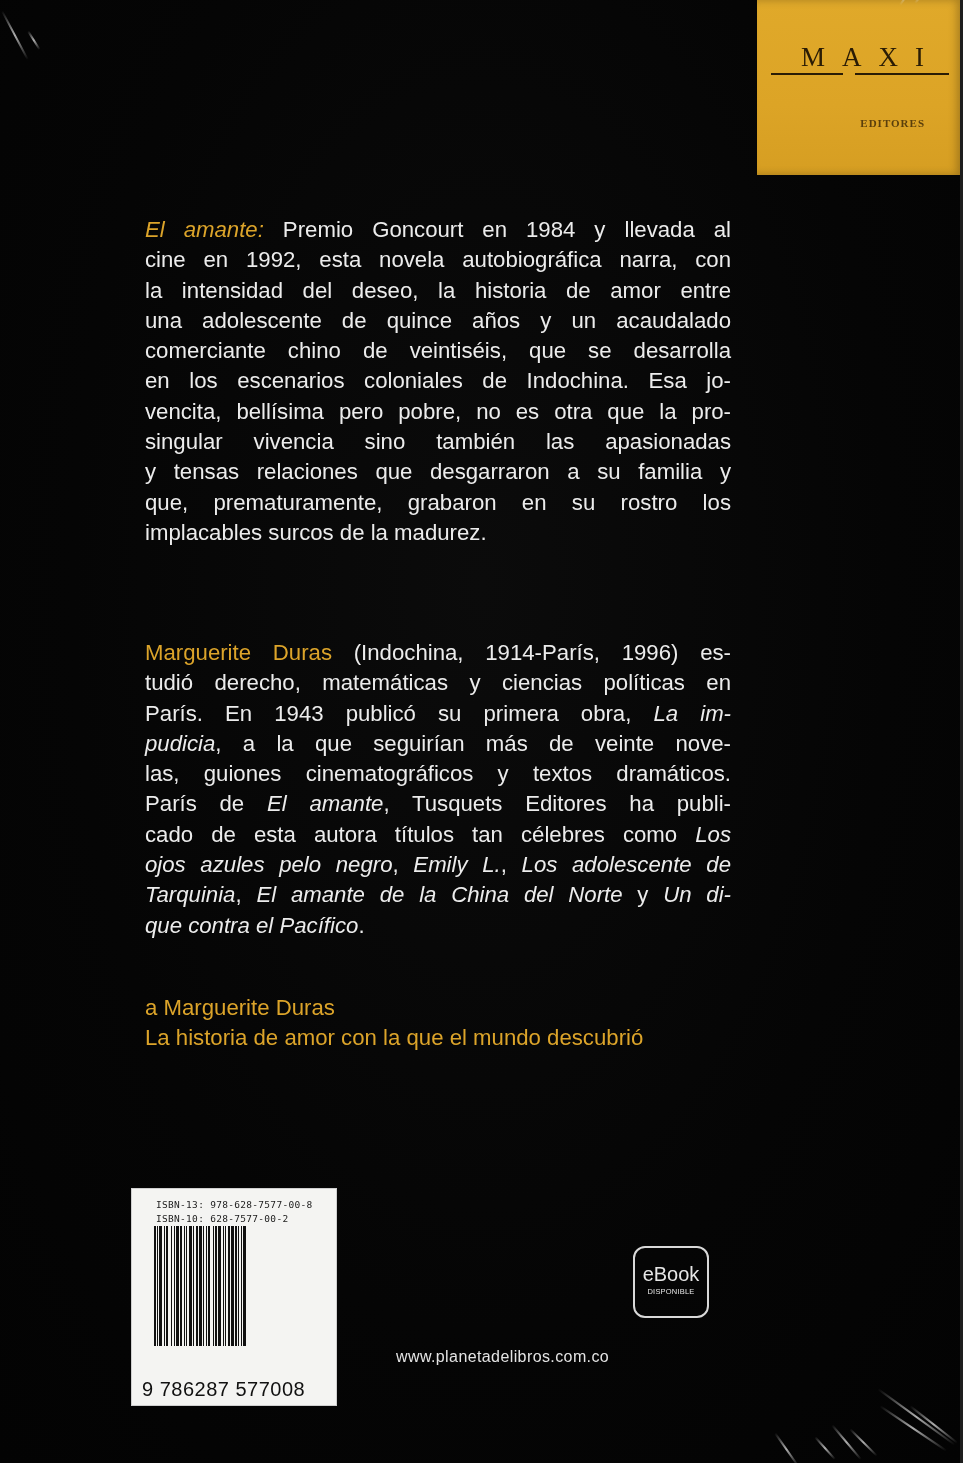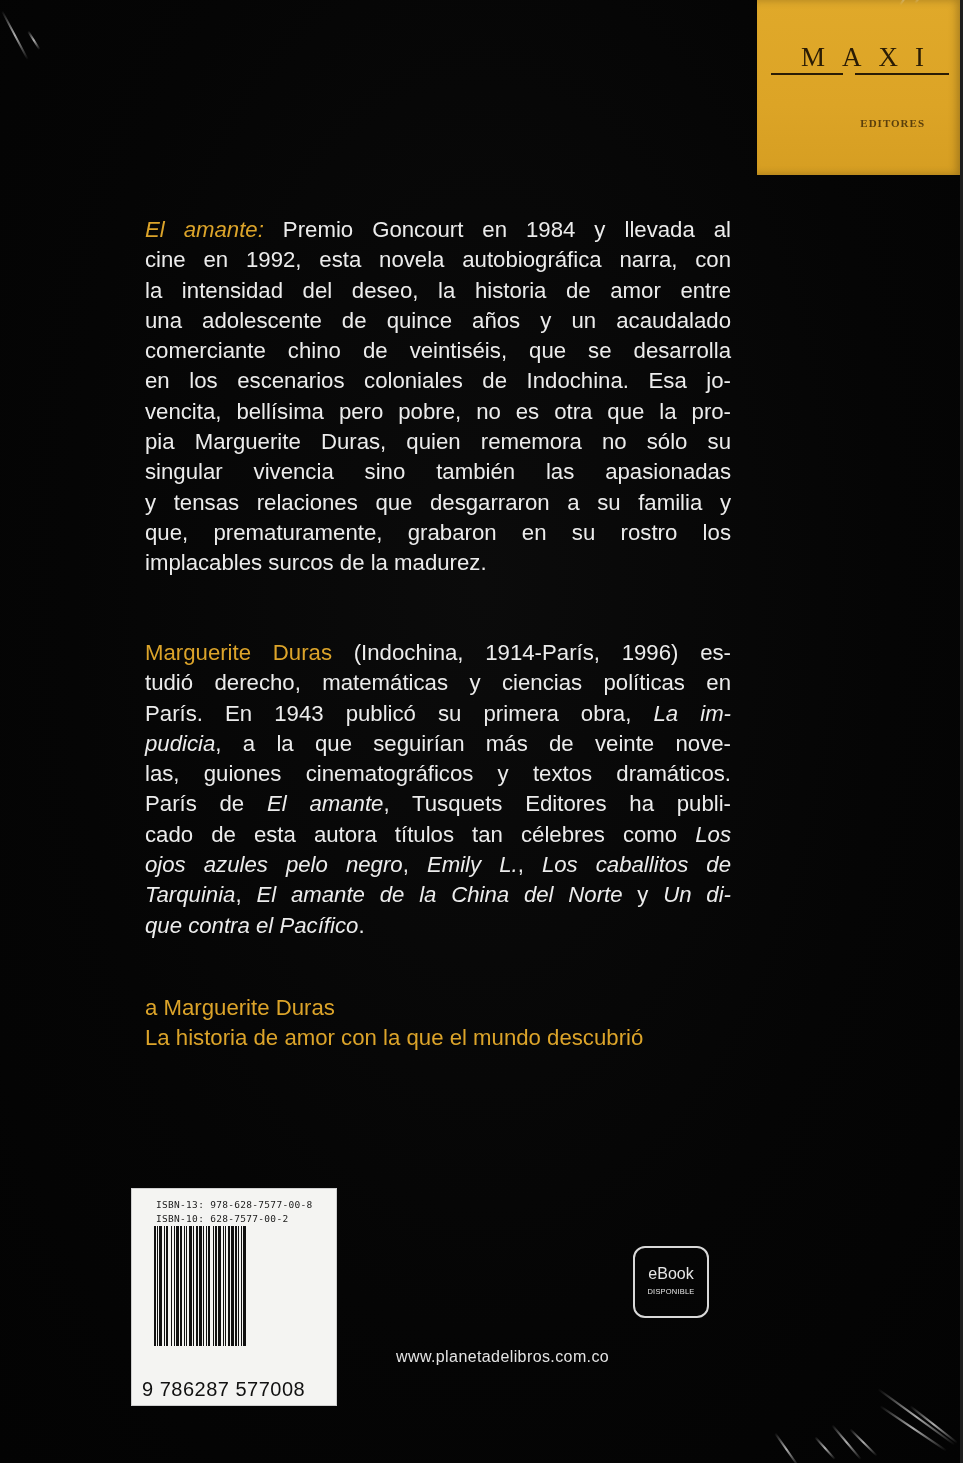--- a/index.html
+++ b/index.html
@@ -147,21 +147,21 @@
       width: 76px; height: 72px;
       border: 2px solid #d8d8d8;
       border-radius: 12px;
       box-sizing: border-box;
       text-align: center;
       color: #e6e6e6;
     }
     .ebook-title {
       display: block;
       margin-top: 16px;
-      font-size: 16px;
+      font-size: 20px;
       line-height: 20px;
     }
     .ebook-sub {
       display: block;
       margin-top: 3px;
       font-size: 7.5px;
       letter-spacing: 0.2px;
     }
     .website {
       position: absolute;
@@ -199,36 +199,35 @@
   </div>
 
   <div class="text-block" id="para1">
     <span class="line"><span class="accent it">El amante:</span><span> Premio Goncourt en 1984 y llevada al</span></span>
     <span class="line">cine en 1992, esta novela autobiográfica narra, con</span>
     <span class="line">la intensidad del deseo, la historia de amor entre</span>
     <span class="line">una adolescente de quince años y un acaudalado</span>
     <span class="line">comerciante chino de veintiséis, que se desarrolla</span>
     <span class="line">en los escenarios coloniales de Indochina. Esa jo-</span>
     <span class="line">vencita, bellísima pero pobre, no es otra que la pro-</span>
-    <span class="line">pia Marguerite Duras, quien rememora no sólo su</span>
     <span class="line">singular vivencia sino también las apasionadas</span>
     <span class="line">y tensas relaciones que desgarraron a su familia y</span>
     <span class="line">que, prematuramente, grabaron en su rostro los</span>
     <span class="line last">implacables surcos de la madurez.</span>
   </div>
 
   <div class="text-block" id="para2">
     <span class="line"><span class="accent">Marguerite Duras</span><span> (Indochina, 1914-París, 1996) es-</span></span>
     <span class="line">tudió derecho, matemáticas y ciencias políticas en</span>
     <span class="line"><span>París. En 1943 publicó su primera obra, </span><span class="it">La im-</span></span>
     <span class="line"><span class="it">pudicia</span><span>, a la que seguirían más de veinte nove-</span></span>
     <span class="line">las, guiones cinematográficos y textos dramáticos.</span>
     <span class="line"><span>París de </span><span class="it">El amante</span><span>, Tusquets Editores ha publi-</span></span>
     <span class="line"><span>cado de esta autora títulos tan célebres como </span><span class="it">Los</span></span>
-    <span class="line"><span class="it">ojos azules pelo negro</span><span>, </span><span class="it">Emily L.</span><span>, </span><span class="it">Los caballitos de</span></span>
+    <span class="line"><span class="it">ojos azules pelo negro</span><span>, </span><span class="it">Emily L.</span><span>, </span><span class="it">Los adolescente de</span></span>
     <span class="line"><span class="it">Tarquinia</span><span>, </span><span class="it">El amante de la China del Norte</span><span> y </span><span class="it">Un di-</span></span>
     <span class="line last"><span class="it">que contra el Pacífico</span><span>.</span></span>
   </div>
 
   <div class="text-block" id="tagline">
     <span class="line last">a Marguerite Duras</span>
     <span class="line last">La historia de amor con la que el mundo descubrió</span>
   </div>
 
   <div class="barcode-box">

